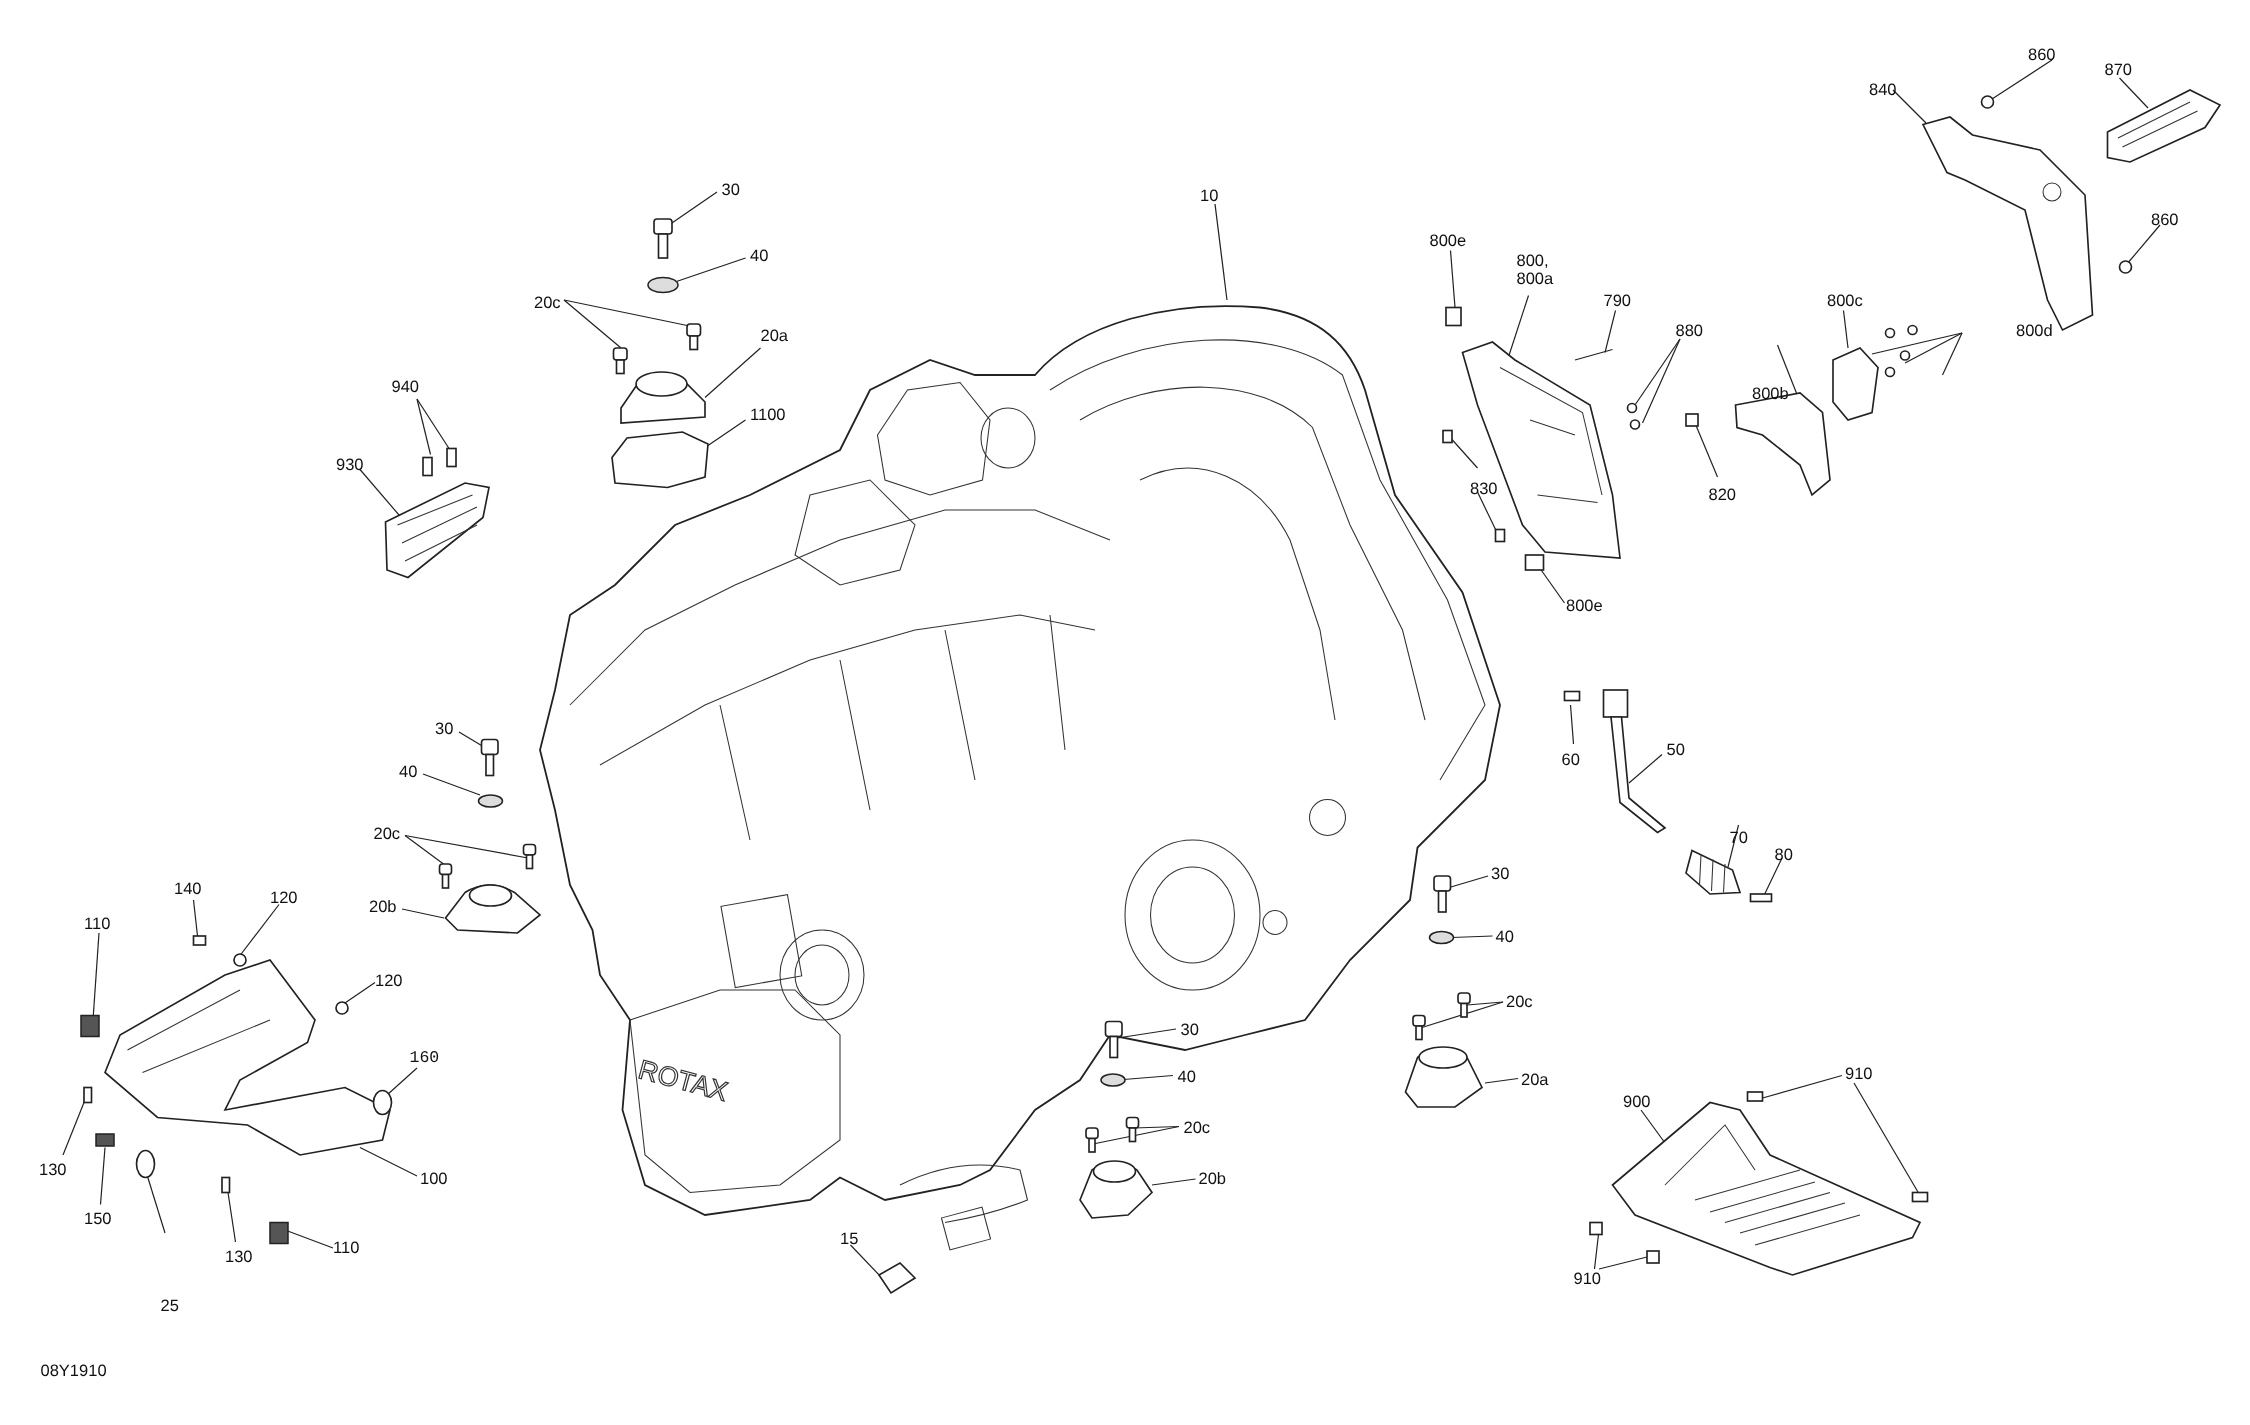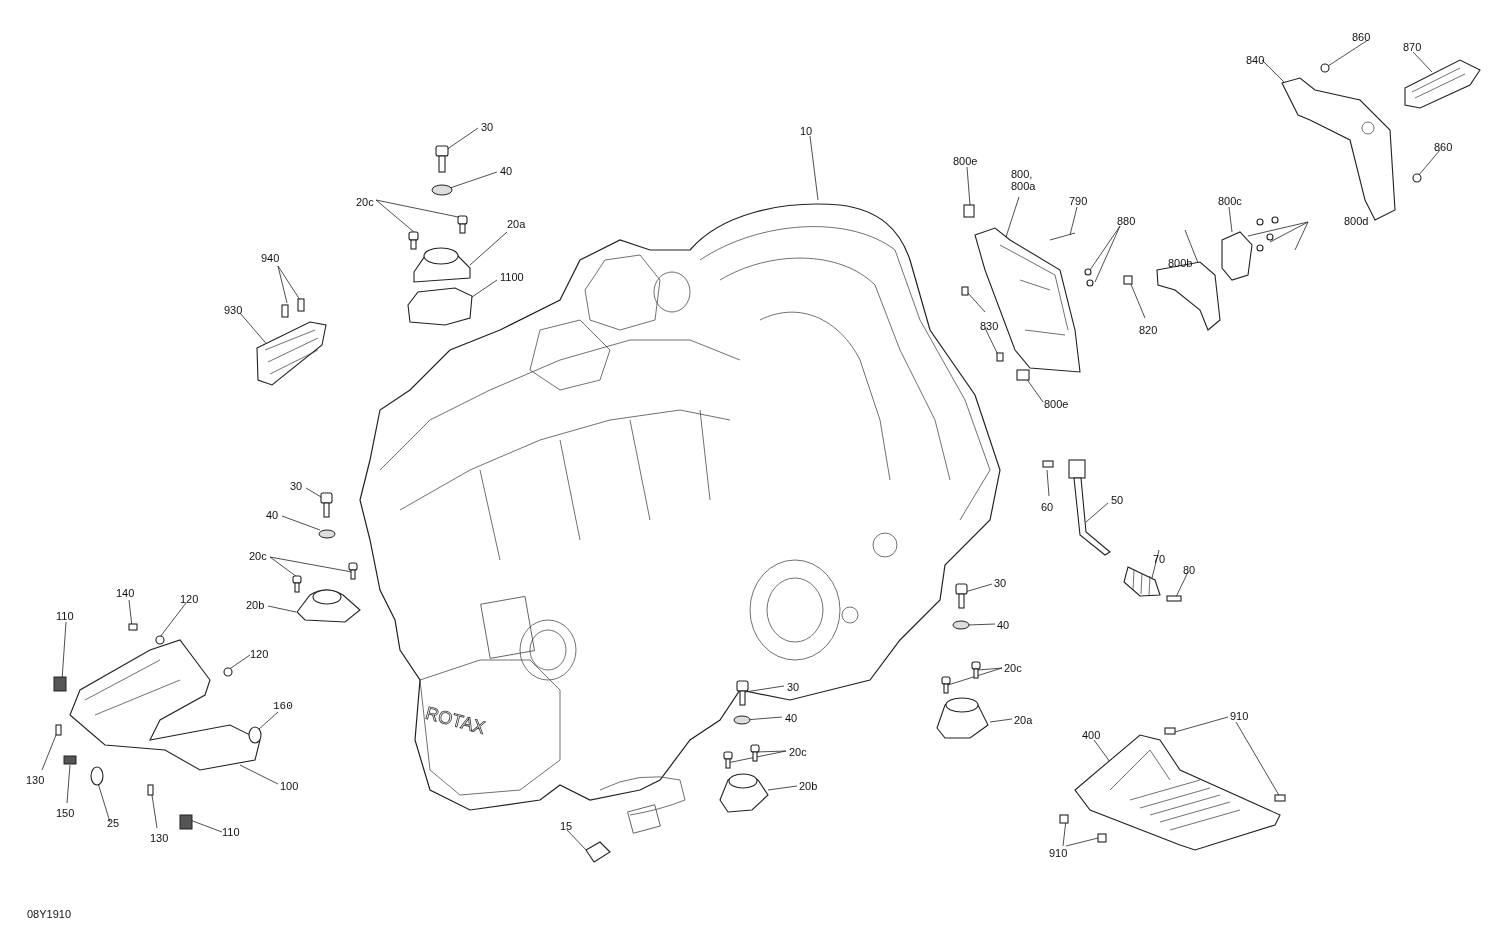--- a/index.html
+++ b/index.html
@@ -223,21 +223,21 @@
     <rect class="pt" x="1060" y="815" width="8" height="8"></rect>
     <rect class="pt" x="1098" y="834" width="8" height="8"></rect>
   </g>
 
   <path class="pt" d="M586 850 L600 842 L610 852 L594 862 Z"></path>
 </svg>
 
 <div id="labels">
     <div class="lbl" style="left: 800px; top: 125px;">10</div>
     <div class="lbl" style="left: 560px; top: 820px;">15</div>
-    <div class="lbl" style="left: 107px; top: 817px; text-align: right;">25</div>
+    <div class="lbl" style="left: 107px; top: 865px; text-align: right;">25</div>
     <div class="lbl" style="left: 481px; top: 121px;">30</div>
     <div class="lbl" style="left: 500px; top: 165px;">40</div>
     <div class="lbl" style="left: 356px; top: 196px;">20c</div>
     <div class="lbl" style="left: 507px; top: 218px;">20a</div>
     <div class="lbl" style="left: 500px; top: 271px; text-align: right;">1100</div>
     <div class="lbl" style="left: 261px; top: 252px;">940</div>
     <div class="lbl" style="left: 224px; top: 304px;">930</div>
     <div class="lbl" style="left: 290px; top: 480px;">30</div>
     <div class="lbl" style="left: 266px; top: 509px;">40</div>
     <div class="lbl" style="left: 249px; top: 550px;">20c</div>
@@ -272,17 +272,17 @@
     <div class="lbl" style="left: 1139px; top: 324px;">820</div>
     <div class="lbl" style="left: 1044px; top: 398px;">800e</div>
     <div class="lbl" style="left: 1246px; top: 54px;">840</div>
     <div class="lbl" style="left: 1352px; top: 31px;">860</div>
     <div class="lbl" style="left: 1403px; top: 41px;">870</div>
     <div class="lbl" style="left: 1434px; top: 141px;">860</div>
     <div class="lbl" style="left: 1041px; top: 501px;">60</div>
     <div class="lbl" style="left: 1111px; top: 494px;">50</div>
     <div class="lbl" style="left: 1153px; top: 553px;">70</div>
     <div class="lbl" style="left: 1183px; top: 564px;">80</div>
-    <div class="lbl" style="left: 1082px; top: 729px;">400</div>
+    <div class="lbl" style="left: 1082px; top: 729px;">900</div>
     <div class="lbl" style="left: 1230px; top: 710px;">910</div>
     <div class="lbl" style="left: 1049px; top: 847px;">910</div>
   </div>
 <div class="fig-id">08Y1910</div>
 
 </body></html>

